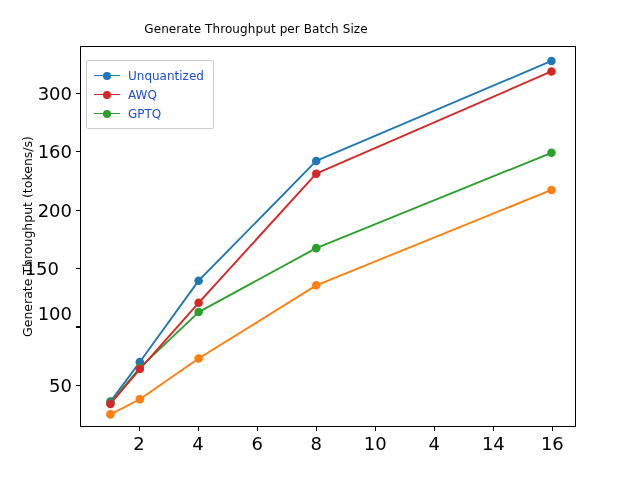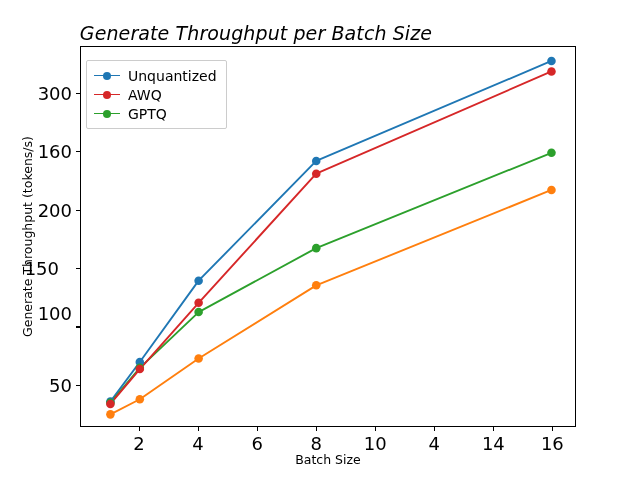--- a/index.html
+++ b/index.html
@@ -18,24 +18,23 @@
     width: 640px;
     height: 480px;
     background: #ffffff;
   }
   #chart-title {
     position: absolute;
     left: 0;
     top: 22px;
     width: 512px;
     text-align: center;
-    font-size: 19px;
+    font-size: 12px;
     color: #000000;
     letter-spacing: 0.1px;
-    font-style: italic;
   }
   #plot-area {
     position: absolute;
     left: 80px;
     top: 46px;
     width: 496px;
     height: 381px;
     border: 1.1px solid #000000;
     box-sizing: border-box;
     background: transparent;
@@ -127,34 +126,33 @@
   }
   .legend-swatch .lg-dot {
     position: absolute;
     left: 9px;
     top: 2px;
     width: 8px;
     height: 8px;
     border-radius: 50%;
   }
   .legend-label {
-    font-size: 14px;
-    color: #000000;
+    font-size: 12px;
+    color: #1d4ed8;
     white-space: nowrap;
   }
 </style>
 </head>
 <body>
 
 <div id="figure">
 
   <div id="chart-title">Generate Throughput per Batch Size</div>
 
   <div id="ylabel">Generate Throughput (tokens/s)</div>
-  <div id="xlabel">Batch Size</div>
 
   <div id="ticks-layer">
       <div class="tick-mark ytick-mark" style="top: 384.926px;"></div>
       <div class="tick-label ytick-label" style="top: 384.926px; left: 28px; width: 44px;">50</div>
       <div class="tick-mark ytick-mark" style="top: 326.491px;"></div>
       <div class="tick-label ytick-label" style="top: 313px; left: 28px; width: 44px;">100</div>
       <div class="tick-mark ytick-mark" style="top: 268.055px;"></div>
       <div class="tick-label ytick-label" style="top: 268.055px; left: 15px; width: 44px;">150</div>
       <div class="tick-mark ytick-mark" style="top: 209.62px;"></div>
       <div class="tick-label ytick-label" style="top: 209.62px; left: 28px; width: 44px;">200</div>

